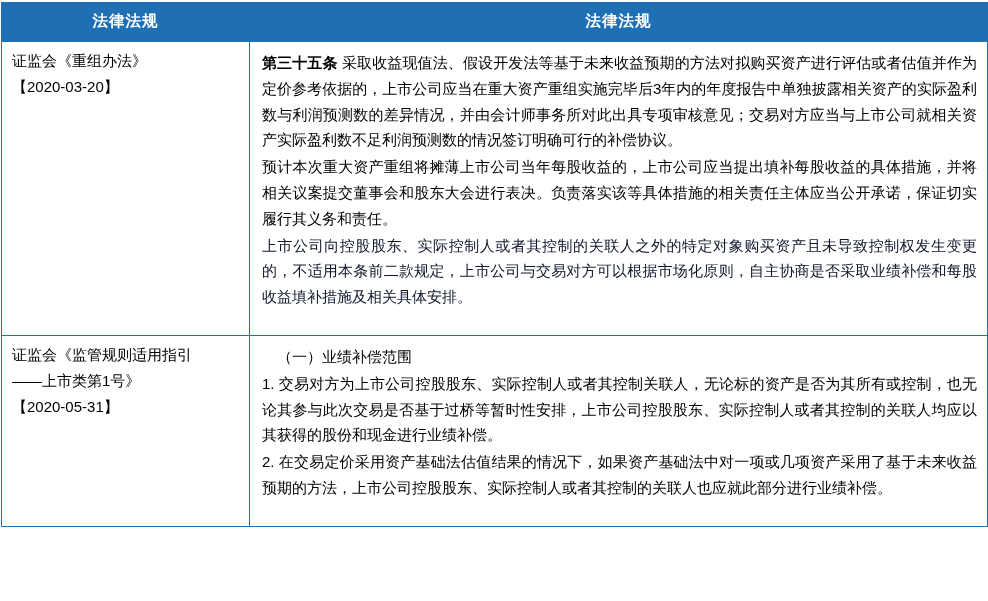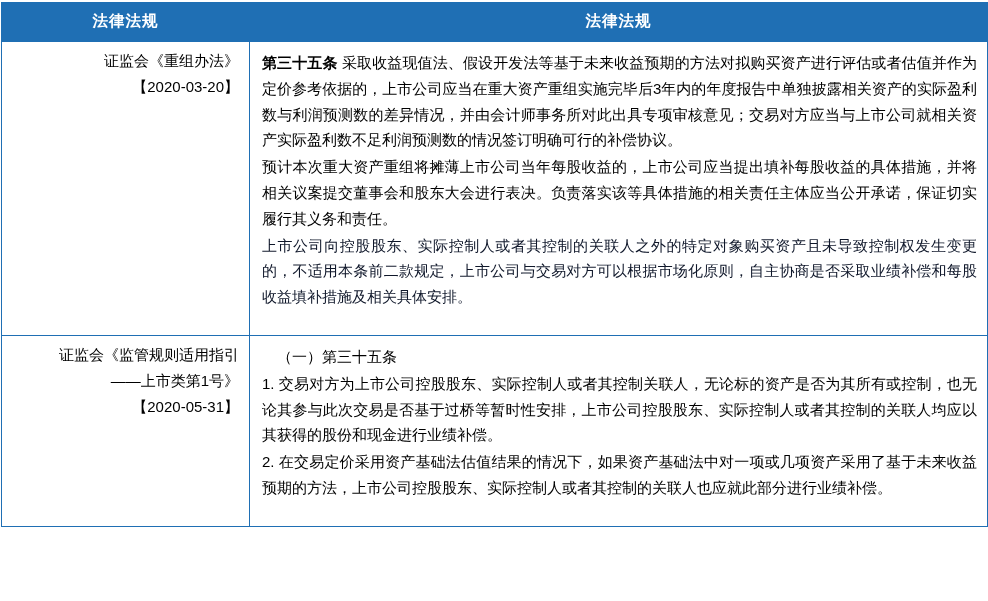--- a/index.html
+++ b/index.html
@@ -38,21 +38,21 @@
     font-weight: bold;
     text-align: center;
     padding: 8px 4px 9px 4px;
     letter-spacing: 1px;
     border: 1px solid #1f6fb4;
   }
   col.c1 { width: 248px; }
   col.c2 { width: 738px; }
 
   td.law-cell {
-    text-align: right;
+    text-align: left;
     vertical-align: middle;
     font-size: 15px;
     line-height: 1.75;
     padding: 6px 10px;
     color: #000;
   }
   td.law-cell .line {
     display: block;
     white-space: nowrap;
   }
@@ -105,20 +105,20 @@
           <p class="red">上市公司向控股股东、实际控制人或者其控制的关联人之外的特定对象购买资产且未导致控制权发生变更的，不适用本条前二款规定，上市公司与交易对方可以根据市场化原则，自主协商是否采取业绩补偿和每股收益填补措施及相关具体安排。</p>
         </td>
       </tr>
       <tr>
         <td class="law-cell">
           <span class="line">证监会《监管规则适用指引</span>
           <span class="line">——上市类第1号》</span>
           <span class="line">【2020-05-31】</span>
         </td>
         <td class="content-cell">
-          <p class="sub-head">（一）第三十五条</p>
+          <p class="sub-head">（一）业绩补偿范围</p>
           <p>1. 交易对方为上市公司控股股东、实际控制人或者其控制关联人，无论标的资产是否为其所有或控制，也无论其参与此次交易是否基于过桥等暂时性安排，上市公司控股股东、实际控制人或者其控制的关联人均应以其获得的股份和现金进行业绩补偿。</p>
           <p>2. 在交易定价采用资产基础法估值结果的情况下，如果资产基础法中对一项或几项资产采用了基于未来收益预期的方法，上市公司控股股东、实际控制人或者其控制的关联人也应就此部分进行业绩补偿。</p>
         </td>
       </tr>
     </tbody>
   </table>
 </div>
 
 </body></html>

